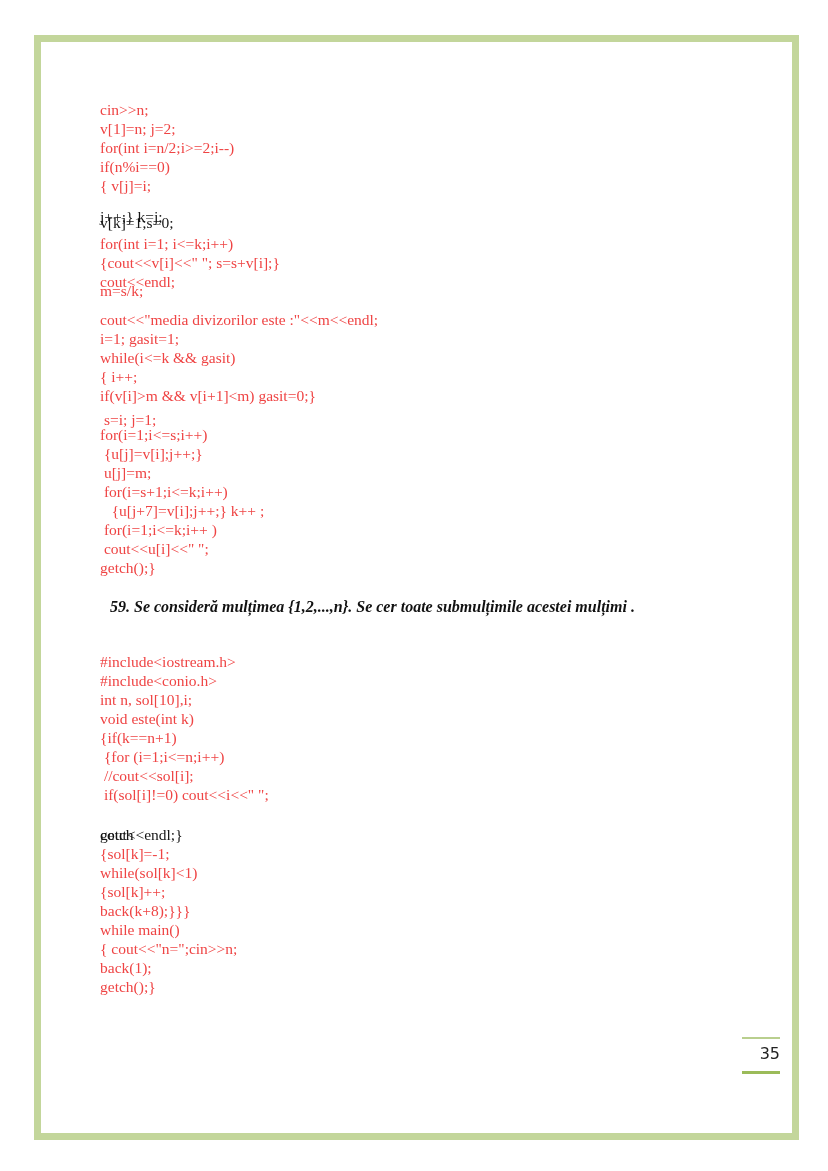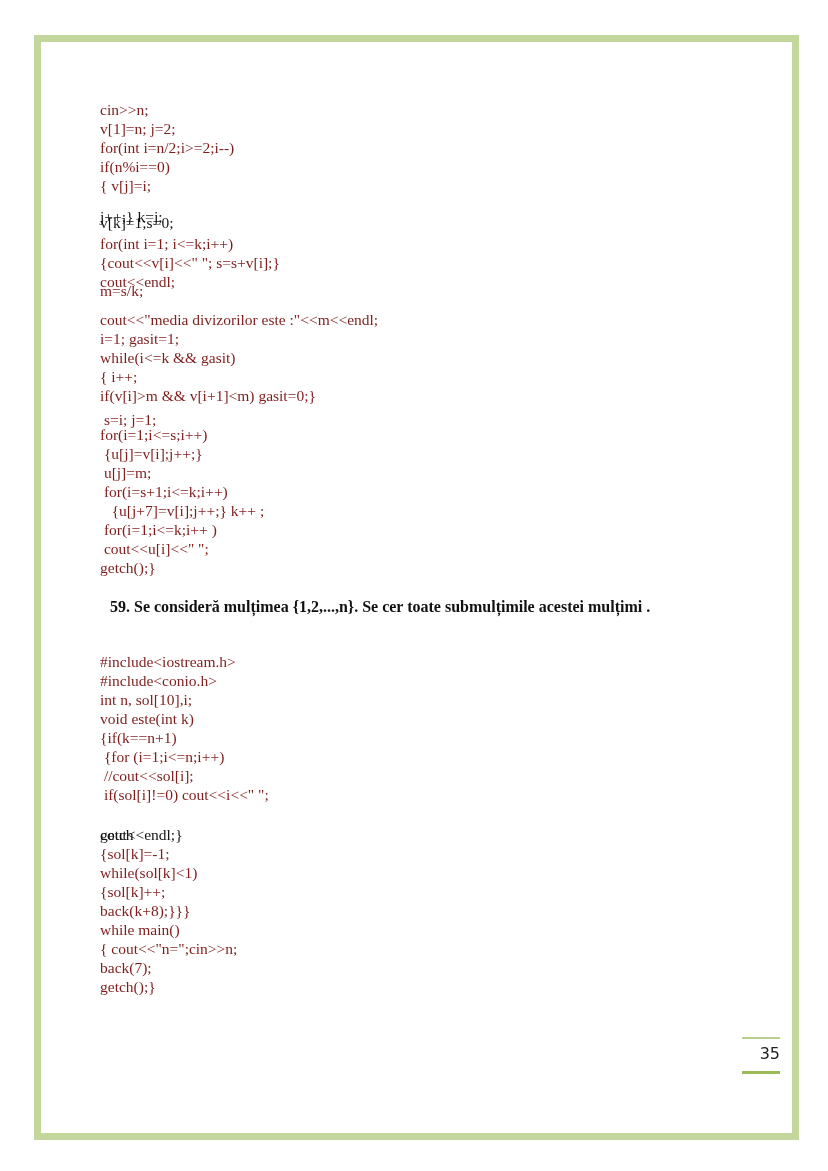--- a/index.html
+++ b/index.html
@@ -23,38 +23,39 @@
       height: 1091px;
       border: 7px solid #c3d69b;
       background: #ffffff;
     }
     .code-line {
       position: absolute;
       left: 100px;
       font-size: 15.5px;
       line-height: 18px;
       white-space: pre;
-      color: #7f1d1d;
+      color: #ef4444;
     }
     .overlap {
       position: absolute;
       left: 100px;
       font-size: 15.5px;
       line-height: 18px;
       white-space: pre;
       color: #151515;
     }
     .problem-title {
       position: absolute;
       left: 110px;
       top: 598px;
       font-size: 16px;
       font-weight: bold;
       white-space: pre;
       color: #111111;
+      font-style: italic;
     }
     .page-number-box {
       position: absolute;
       left: 742px;
       top: 1037px;
       width: 38px;
       height: 37px;
     }
     .pn-line-top {
       position: absolute;
@@ -132,21 +133,21 @@
 
   <div class="overlap" style="top:826px">cout&lt;&lt;endl;}</div>
   <div class="overlap" style="top:826px">getch</div>
 
   <div class="code-line" style="top:845px">{sol[k]=-1;</div>
   <div class="code-line" style="top:864px">while(sol[k]&lt;1)</div>
   <div class="code-line" style="top:883px">{sol[k]++;</div>
   <div class="code-line" style="top:902px">back(k+8);}}}</div>
   <div class="code-line" style="top:921px">while main()</div>
   <div class="code-line" style="top:940px">{ cout&lt;&lt;"n=";cin&gt;&gt;n;</div>
-  <div class="code-line" style="top:959px">back(7);</div>
+  <div class="code-line" style="top:959px">back(1);</div>
   <div class="code-line" style="top:978px">getch();}</div>
 </div>
 
 <div class="page-number-box">
   <div class="pn-line-top"></div>
   <div class="pn-text">35</div>
   <div class="pn-line-bottom"></div>
 </div>
 
 </body></html>

